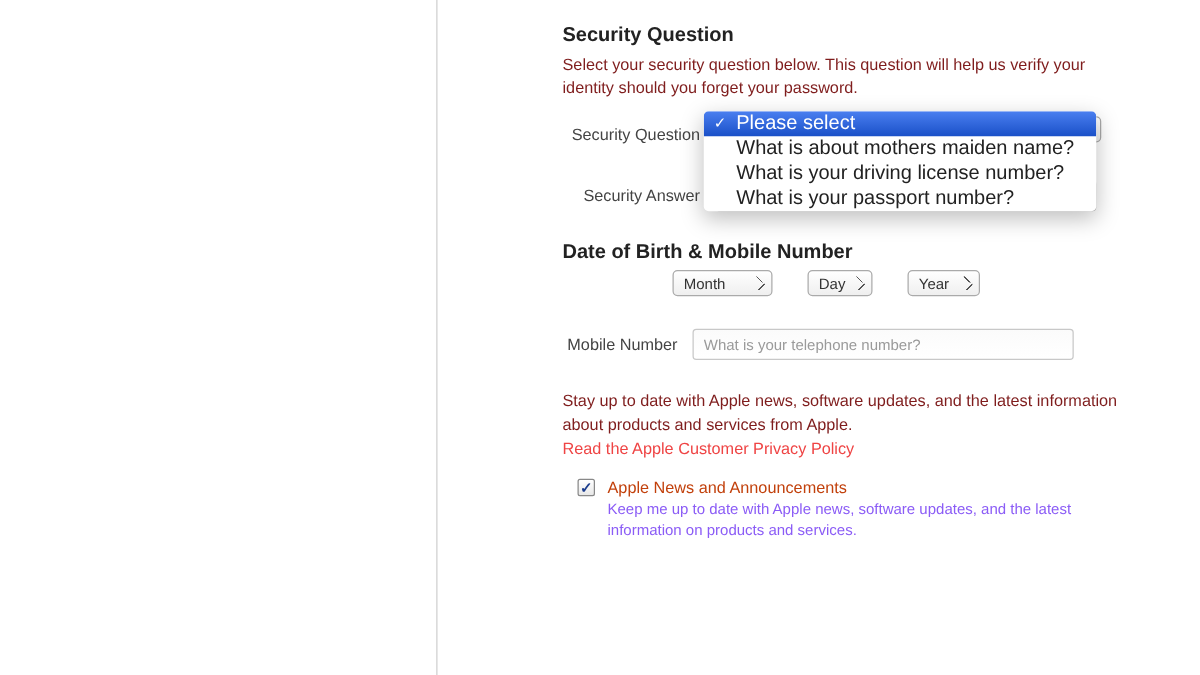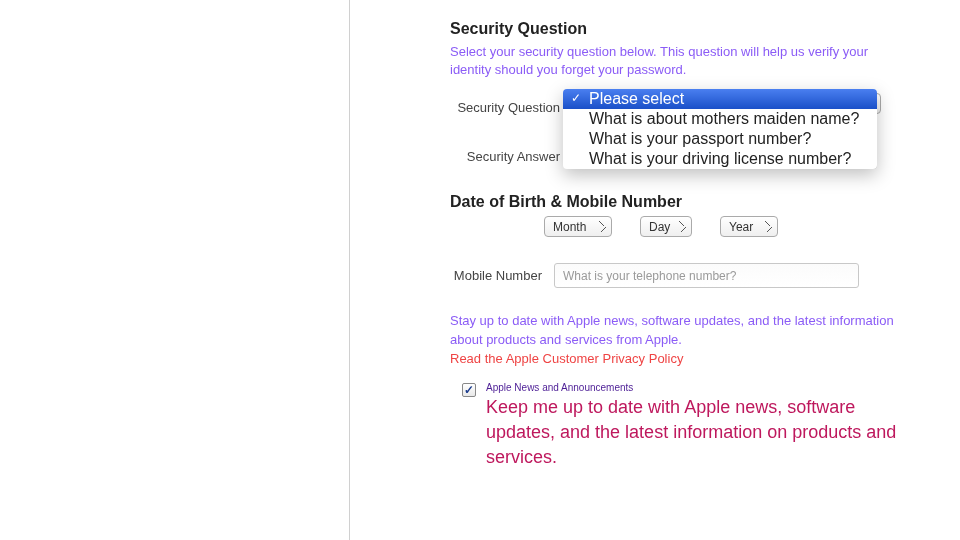--- a/index.html
+++ b/index.html
@@ -27,21 +27,21 @@
       position: relative;
     }
     .section-title {
       font-size: 16px;
       font-weight: bold;
       color: #222;
       margin-bottom: 5px;
     }
     .section-desc {
       font-size: 13px;
-      color: #8b5cf6;
+      color: #7f1d1d;
       line-height: 1.4;
       margin-bottom: 18px;
     }
     .form-row {
       display: flex;
       align-items: center;
       margin-bottom: 22px;
     }
     .form-label {
       width: 110px;
@@ -120,22 +120,22 @@
       cursor: pointer;
     }
     .checkbox.checked::after {
       content: '✓';
       font-size: 12px;
       font-weight: bold;
       color: #1a3b8c;
       line-height: 1;
     }
     .cb-text { flex: 1; }
-    .cb-title { font-size: 10px; color: #4c1d95; margin-bottom: 2px; }
-    .cb-sub { font-size: 18px; color: #be185d; line-height: 1.4; }
+    .cb-title { font-size: 13px; color: #c2410c; margin-bottom: 2px; }
+    .cb-sub { font-size: 12px; color: #8b5cf6; line-height: 1.4; }
 
     
     .dropdown-open {
       position: absolute;
       left: 563px;
       top: 89px;
       width: 314px;
       background: #fff;
       border-radius: 4px;
       box-shadow: 0 6px 18px rgba(0,0,0,0.25);
@@ -194,21 +194,21 @@
       <div class="form-row">
         <div class="form-label">Security Answer</div>
         <input class="text-input" style="">
       </div>
     </div>
 
     <div class="section-block">
       <div class="section-title">Date of Birth &amp; Mobile Number</div>
 
       <div class="dob-row">
-        <div class="select-small" style="width:68px;">
+        <div class="select-small" style="width:80px;">
           <span>Month</span>
         </div>
         <div class="select-small" style="width:52px;">
           <span>Day</span>
         </div>
         <div class="select-small" style="width:58px;">
           <span>Year</span>
         </div>
       </div>
 
@@ -232,15 +232,15 @@
     </div>
 
   </div>
 </div>
 
 <div class="sq-select-bg"></div>
 
 <div class="dropdown-open">
   <div class="dd-option selected">Please select</div>
   <div class="dd-option">What is about mothers maiden name?</div>
+  <div class="dd-option">What is your driving license number?</div>
   <div class="dd-option">What is your passport number?</div>
-  <div class="dd-option">What is your driving license number?</div>
 </div>
 
 </body></html>

